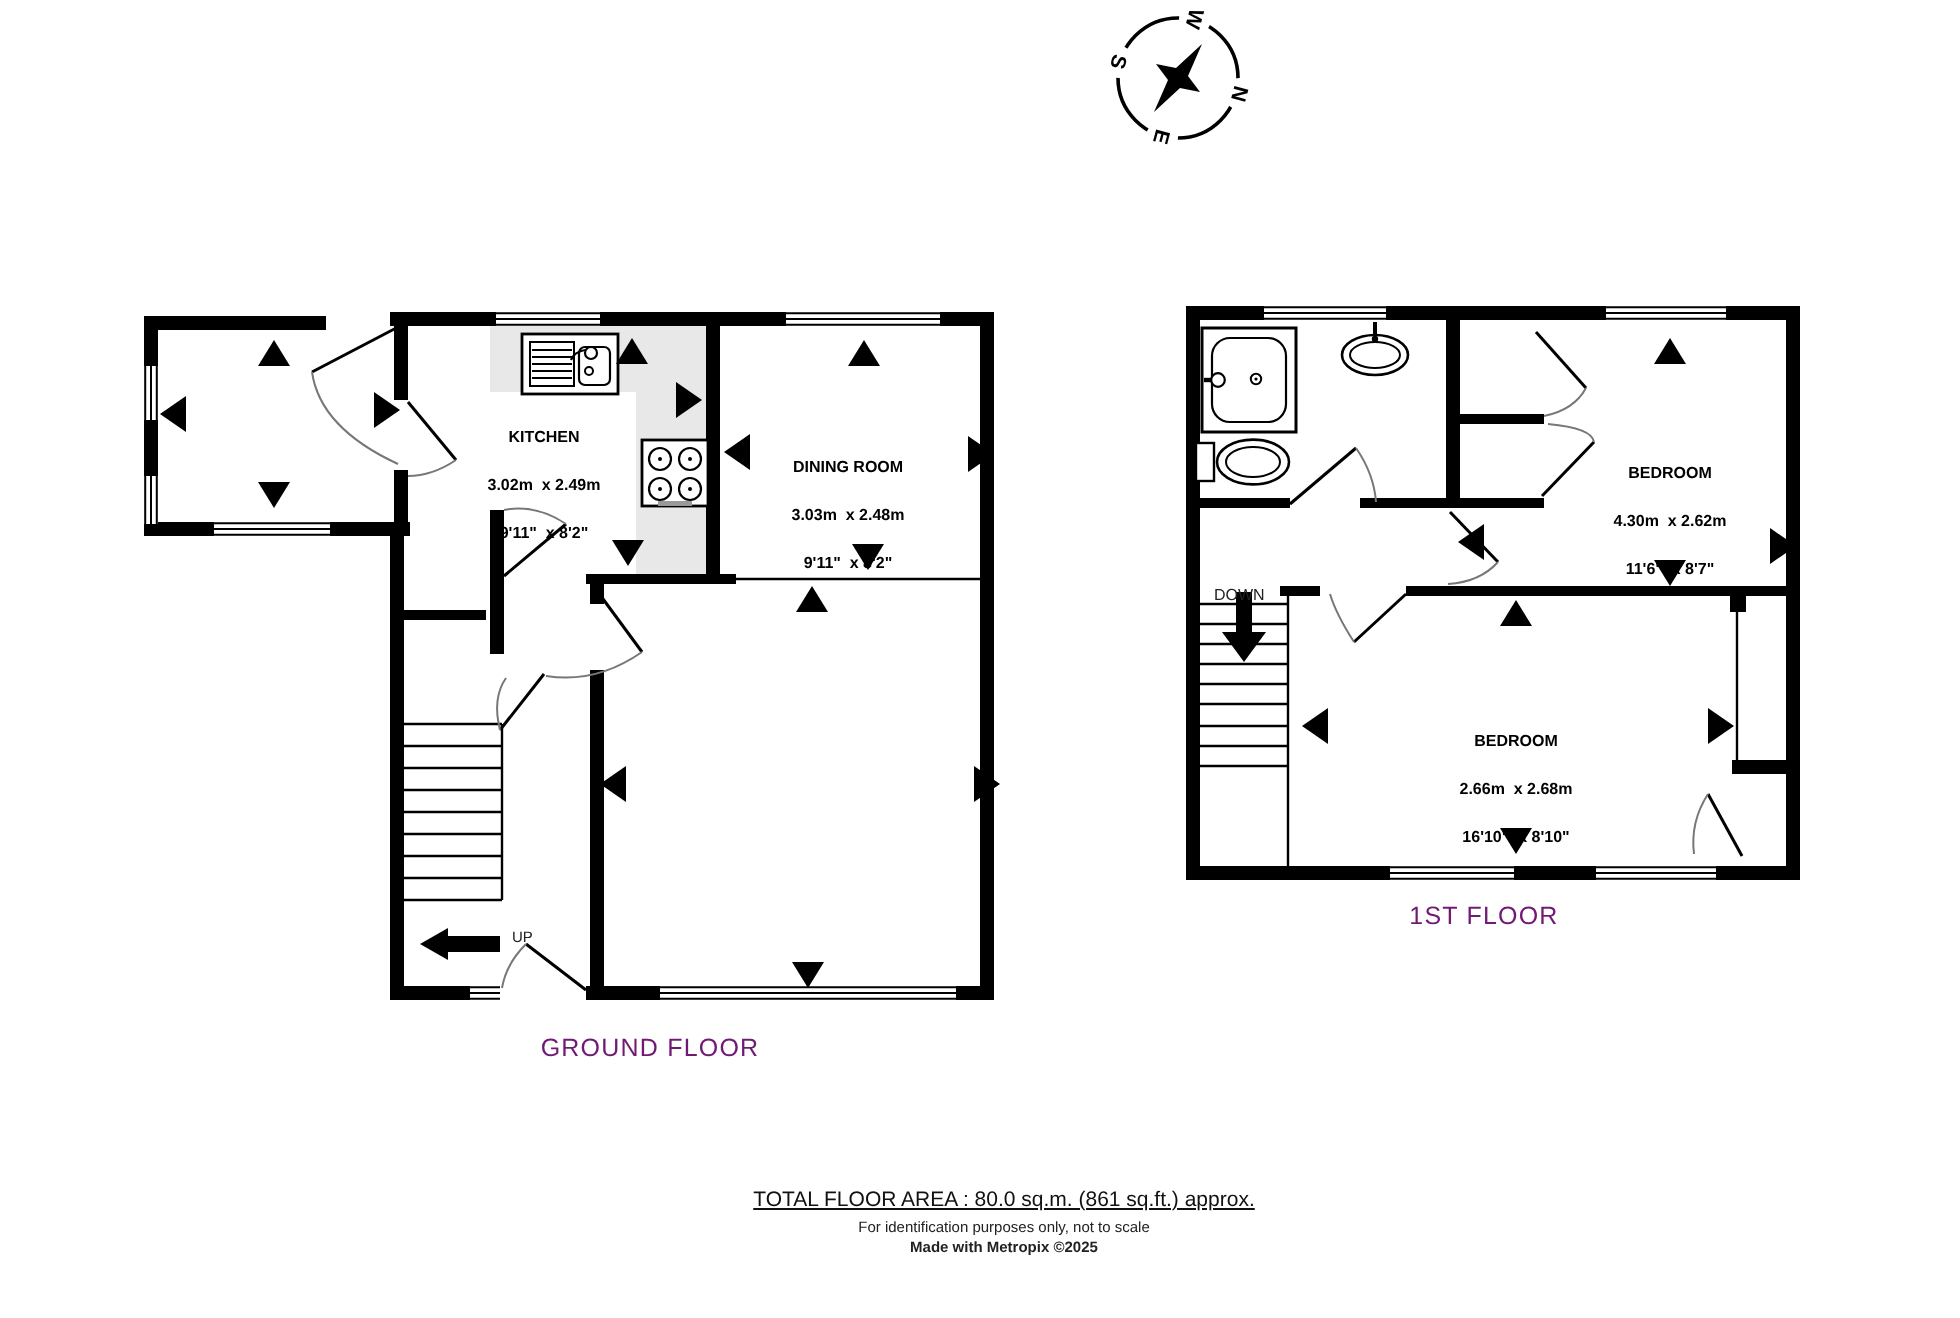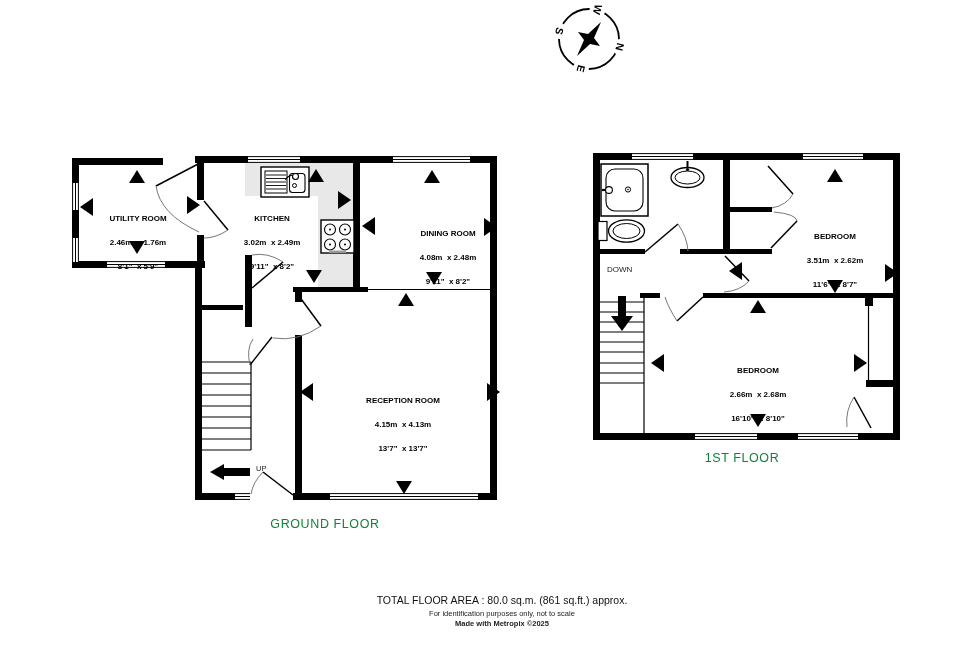--- a/index.html
+++ b/index.html
@@ -4,23 +4,23 @@
 <style>
   html,body{margin:0;padding:0;background:#fff;}
   #canvas{position:relative;width:980px;height:659px;background:#fff;overflow:hidden;
           font-family:"Liberation Sans",sans-serif;}
   #plan-svg{position:absolute;left:0;top:0;}
   .room-label{position:absolute;transform:translateX(-50%);text-align:center;
     font:bold 8px/8px "Liberation Sans",sans-serif;color:#000;white-space:pre;}
   .room-label .rname{margin-bottom:0px;}
   .small-label{position:absolute;font:400 7.5px "Liberation Sans",sans-serif;color:#222;white-space:pre;}
   .floor-title{position:absolute;transform:translateX(-50%);
-    font:400 12.5px "Liberation Sans",sans-serif;letter-spacing:.6px;color:#15803d;white-space:pre;}
+    font:400 12.5px "Liberation Sans",sans-serif;letter-spacing:.6px;color:#701a75;white-space:pre;}
   .footer{position:absolute;left:502px;transform:translateX(-50%);text-align:center;white-space:pre;}
-  .footer-title{font:400 10.5px "Liberation Sans",sans-serif;color:#111;}
+  .footer-title{font:400 10.5px "Liberation Sans",sans-serif;color:#111;text-decoration:underline;}
   .footer-sub{font:400 7.5px "Liberation Sans",sans-serif;color:#222;}
 </style>
 </head>
 <body>
 
 <div id="canvas">
 
 <svg id="plan-svg" width="980" height="659" viewBox="0 0 980 659">
 
   <g fill="none" stroke="#000">
@@ -242,53 +242,43 @@
       <polygon points="885,264 885,282 898,273"></polygon>
       <polygon points="827,280 843,280 835,293"></polygon>
       <polygon points="750,313 766,313 758,300"></polygon>
       <polygon points="664,354 664,372 651,363"></polygon>
       <polygon points="854,354 854,372 867,363"></polygon>
       <polygon points="750,414 766,414 758,427"></polygon>
     </g>
   </g>
 </svg>
 
-<div class="room-label" style="left:138px;top:199px;">
-  <div class="rname">UTILITY ROOM</div>
-  <div class="rdim">2.46m  x 1.76m</div>
-  <div class="rdim">8'1"  x 5'9"</div>
-</div>
 <div class="room-label" style="left:272px;top:199px;text-align:center;">
   <div class="rname">KITCHEN</div>
   <div class="rdim">3.02m  x 2.49m</div>
   <div class="rdim">9'11"  x 8'2"</div>
 </div>
-<div class="room-label" style="left:448px;top:214px;">
+<div class="room-label" style="left:424px;top:214px;">
   <div class="rname">DINING ROOM</div>
-  <div class="rdim">4.08m  x 2.48m</div>
+  <div class="rdim">3.03m  x 2.48m</div>
   <div class="rdim">9'11"  x 8'2"</div>
-</div>
-<div class="room-label" style="left:403px;top:381px;">
-  <div class="rname">RECEPTION ROOM</div>
-  <div class="rdim">4.15m  x 4.13m</div>
-  <div class="rdim">13'7"  x 13'7"</div>
 </div>
 <div class="room-label" style="left:835px;top:217px;">
   <div class="rname">BEDROOM</div>
-  <div class="rdim">3.51m  x 2.62m</div>
+  <div class="rdim">4.30m  x 2.62m</div>
   <div class="rdim">11'6"  x 8'7"</div>
 </div>
 <div class="room-label" style="left:758px;top:351px;">
   <div class="rname">BEDROOM</div>
   <div class="rdim">2.66m  x 2.68m</div>
   <div class="rdim">16'10"  x 8'10"</div>
 </div>
 
 <div class="small-label" style="left:256px;top:464px;">UP</div>
-<div class="small-label" style="left:607px;top:265px;font-size:8px;">DOWN</div>
+<div class="small-label" style="left:607px;top:293px;font-size:8px;">DOWN</div>
 
 <div class="floor-title" style="left:325px;top:517px;text-align:center;">GROUND FLOOR</div>
 <div class="floor-title" style="left:742px;top:451px;">1ST FLOOR</div>
 
 <div class="footer footer-title" style="top:594px;">TOTAL FLOOR AREA : 80.0 sq.m. (861 sq.ft.) approx.</div>
 <div class="footer footer-sub" style="top:609px;">For identification purposes only, not to scale</div>
 <div class="footer footer-sub" style="top:619px;font-weight:bold;">Made with Metropix ©2025</div>
 
 </div>
 

